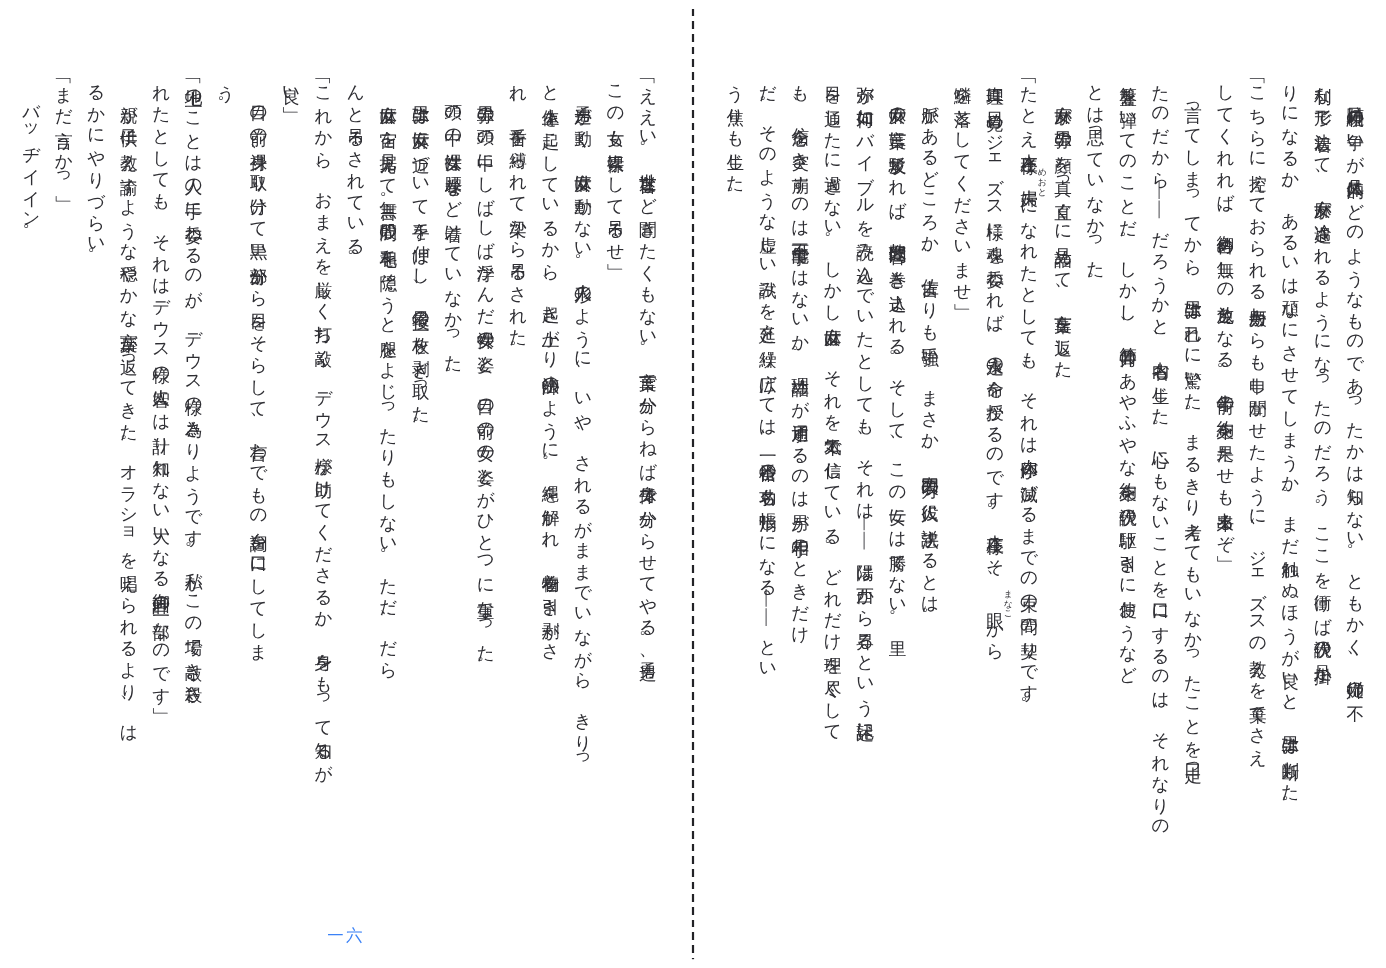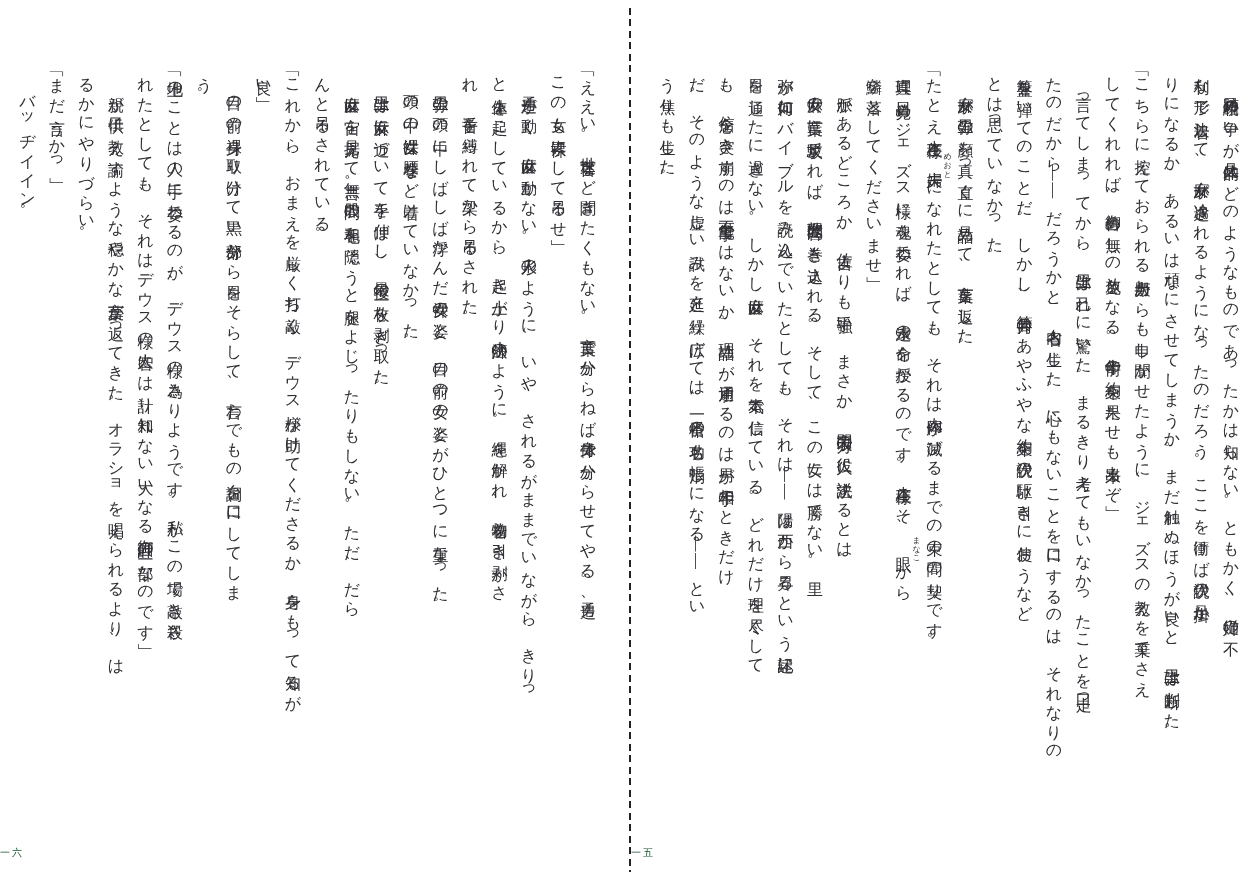--- a/index.html
+++ b/index.html
@@ -58,23 +58,24 @@
   ruby rt {
     font-size: 8px;
     letter-spacing: 0;
     color: #2e2e33;
   }
   .page-number {
     position: absolute;
     bottom: 20px;
     left: 0;
     width: 100%;
-    font-size: 10px;
+    text-align: center;
+    font-size: 15px;
     letter-spacing: 2px;
-    color: #14532d;
+    color: #3b82f6;
   }
 </style>
 </head>
 <body>
 
 <div class="book">
 
   <section class="page page-left">
     <div class="text-block">
         <p class="line">「ええい。世迷言など聞きたくもない。言葉で分からねば身体で分からせてやる。勇造、</p>
@@ -119,16 +120,15 @@
         <p class="line">真理に目覚めジェズス様に魂を委ねれば、永遠の命を授かるのです。本庄様こそ、<ruby>眼<rt>まなこ</rt></ruby>から</p>
         <p class="line">鱗を落としてくださいませ」</p>
         <p class="line">　脈があるどころか、佐吉よりも手強い。まさか、宗門改方の役人に説法するとは。</p>
         <p class="line">　麻女の言葉に反駁すれば、教理問答に巻き込まれる。そして、この女には勝てない。里</p>
         <p class="line">弥が如何にバイブルを読み込んでいたとしても、それは――陽は西から昇るという記述に</p>
         <p class="line">目を通したに過ぎない。しかし麻女は、それを本気で信じている。どれだけ理を尽くして</p>
         <p class="line">も、信念を突き崩すのは不可能事ではないか。理詰めが通用するのは男が相手のときだけ</p>
         <p class="line">だ。そのような虚しい試みを延々と繰り広げては、一番槍の功名も帳消しになる――とい</p>
         <p class="line">う焦りも生じた。</p>
       </div>
-    <div class="page-number">一五</div>
   </section>
 
 </div>
 
 </body></html>

